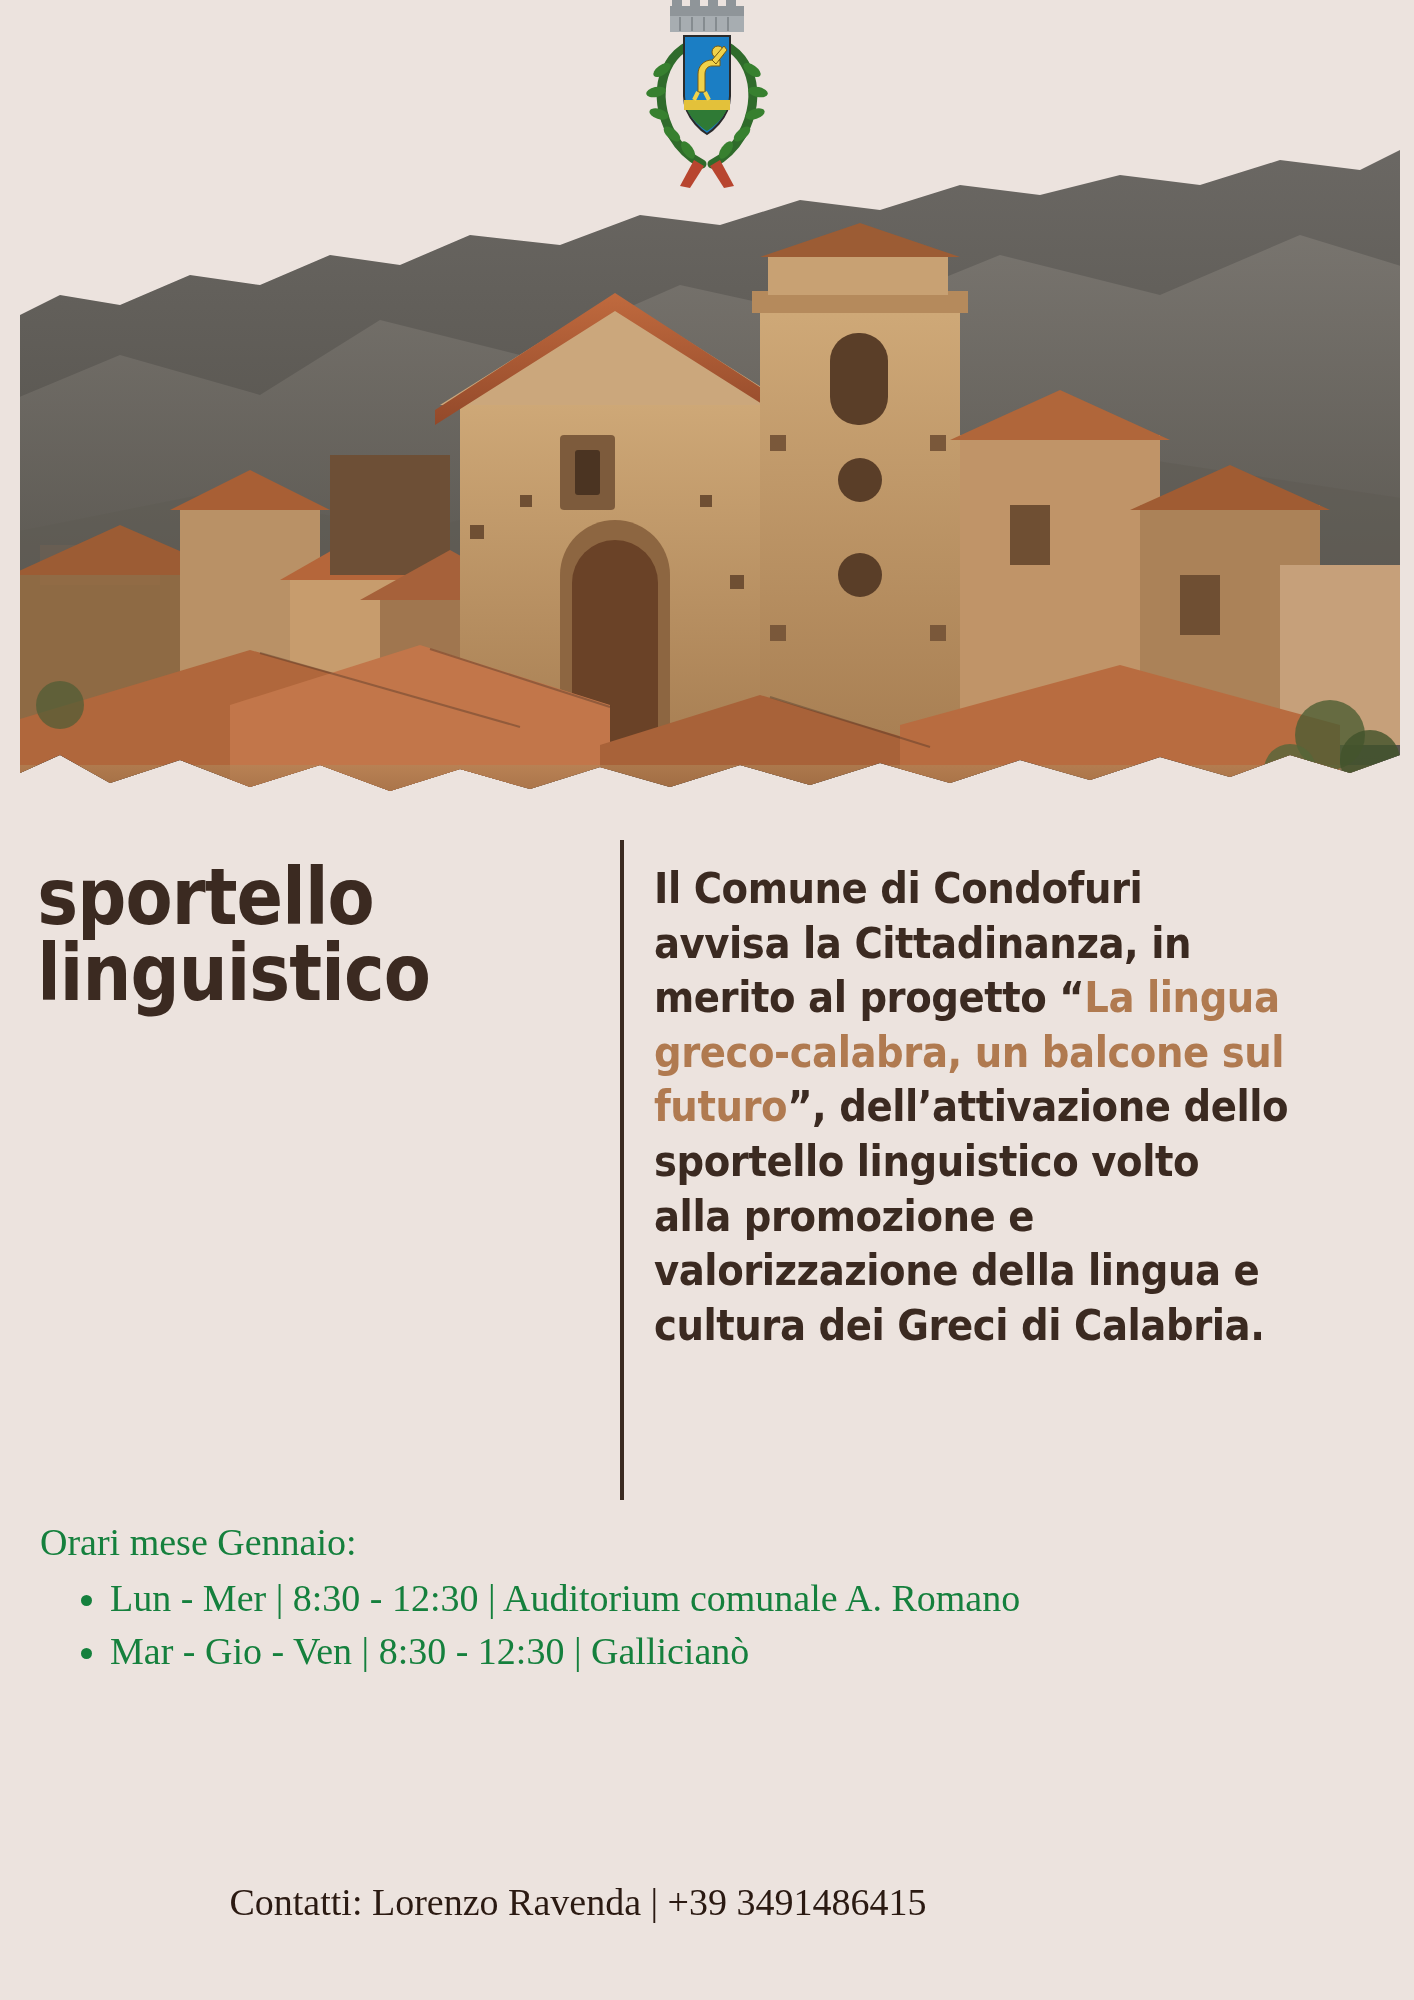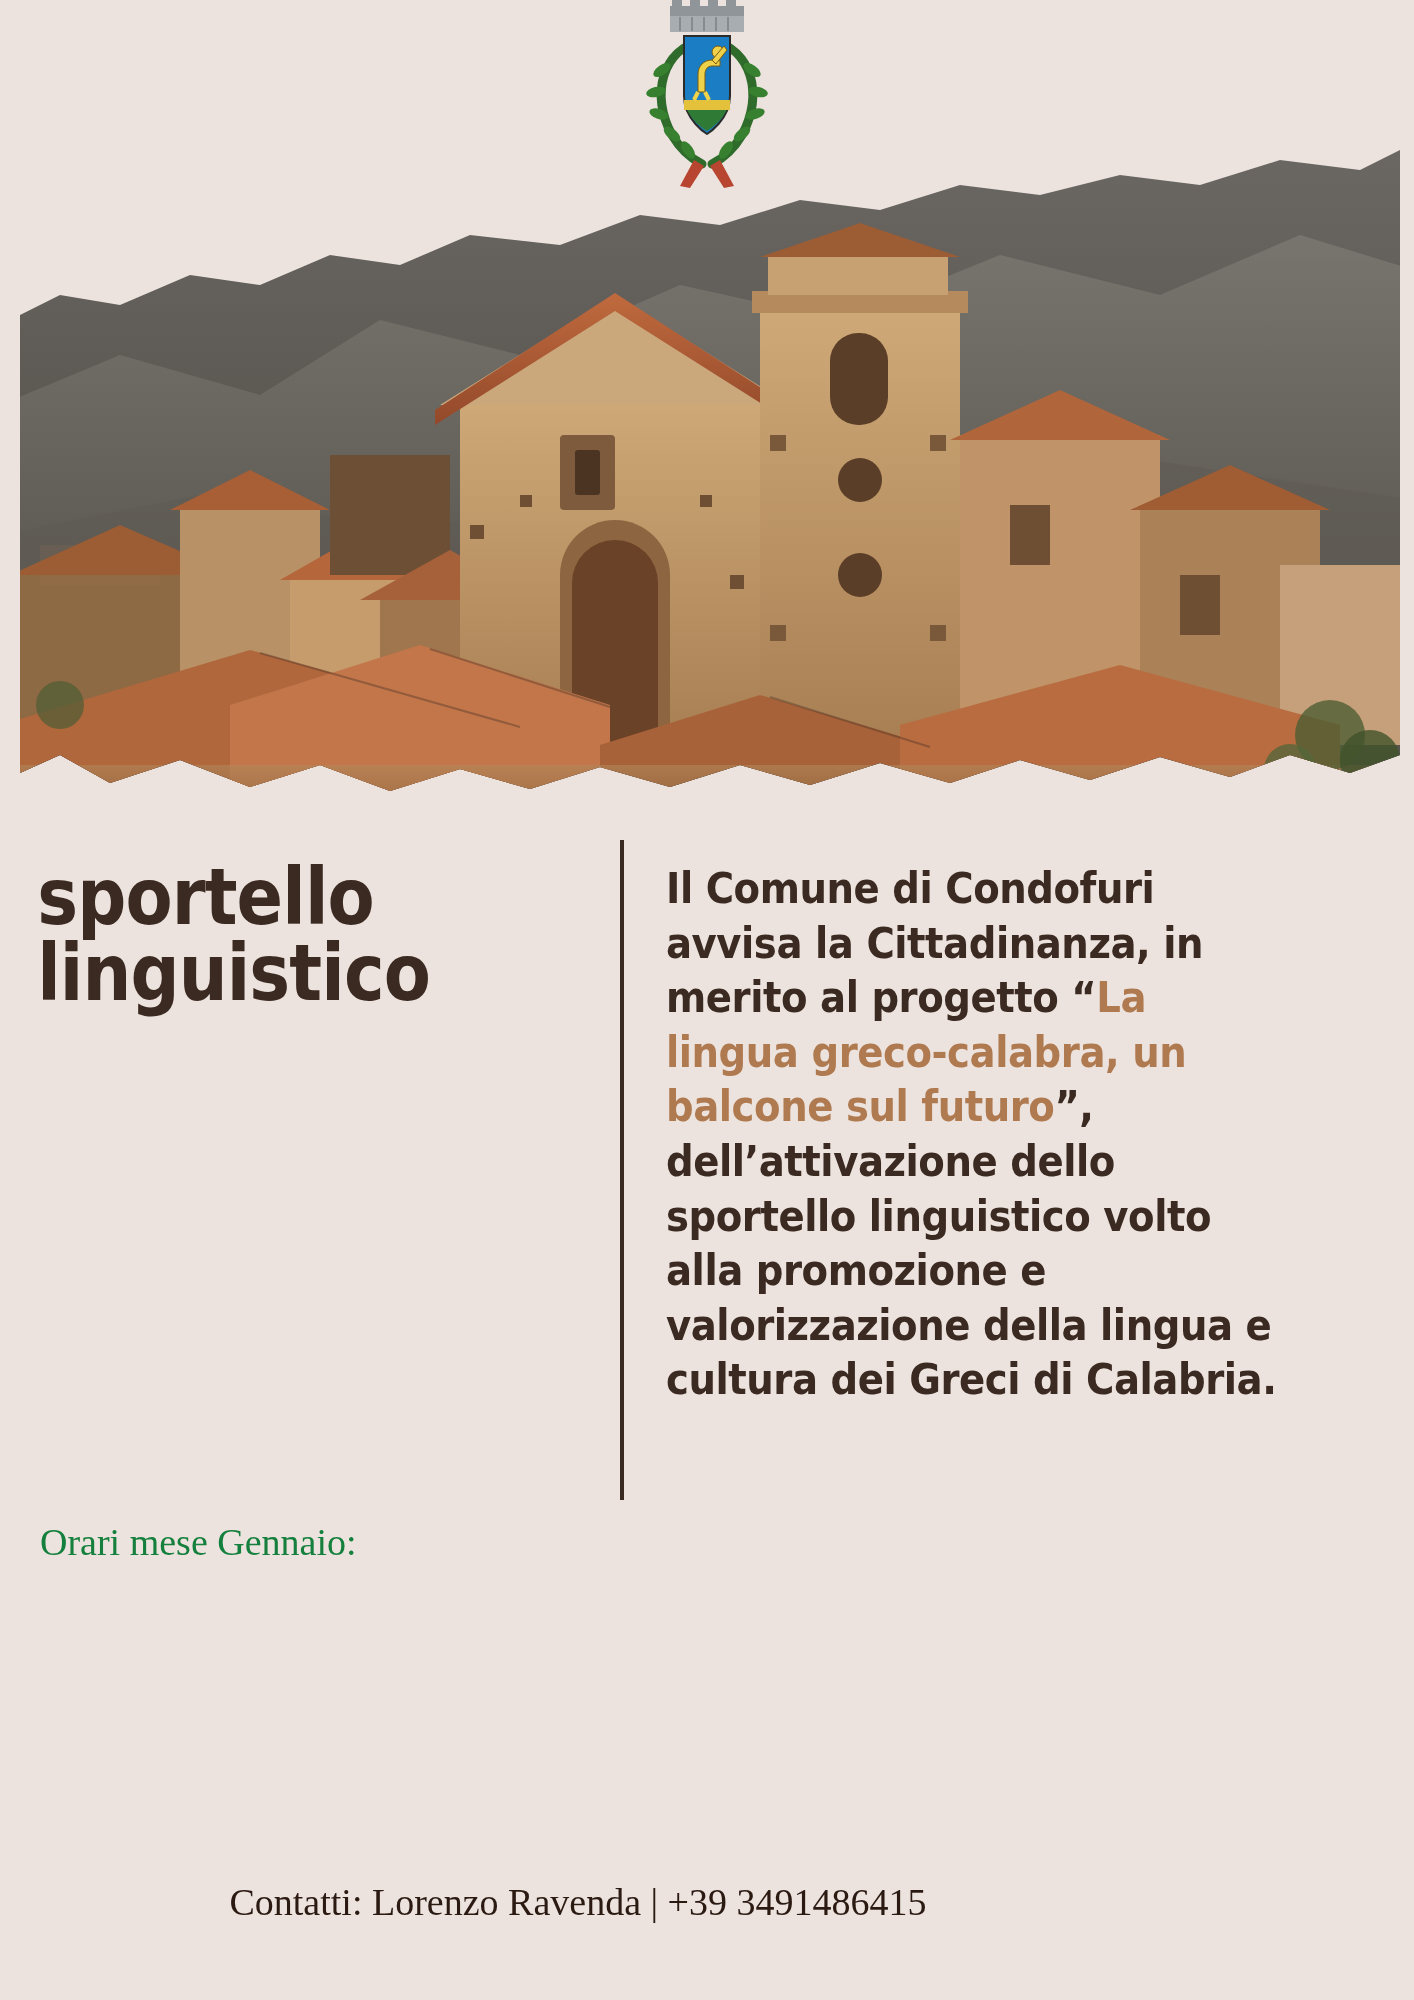--- a/index.html
+++ b/index.html
@@ -77,21 +77,20 @@
   .vrule {
     width: 4px;
     background: #3b2a21;
     align-self: stretch;
     margin: 20px 30px 0 0;
     min-height: 660px;
   }
   .body-col {
     flex: 1;
     padding-right: 30px;
-    margin-left: 12px;
   }
   .body-text {
     font-family: "DejaVu Sans", sans-serif;
     font-weight: bold;
     font-size: 42px;
     line-height: 1.30;
     color: #3b2a21;
     letter-spacing: -0.5px;
     transform: scaleX(0.92);
     transform-origin: left top;
@@ -302,15 +301,19 @@
     </div>
     <div class="vrule"></div>
     <div class="body-col">
       <p class="body-text"><span>Il Comune di Condofuri avvisa la Cittadinanza, in merito al progetto “</span><span class="hl">La lingua greco-calabra, un balcone sul futuro</span><span>”, dell’attivazione dello sportello linguistico volto alla promozione e valorizzazione della lingua e cultura dei Greci di Calabria.</span></p>
     </div>
   </div>
 </div>
 
 <div class="hours">
   <div class="hours-title">Orari mese Gennaio:</div>
+  <ul>
+    <li>Lun - Mer | 8:30 - 12:30 | Auditorium comunale A. Romano</li>
+    <li>Mar - Gio - Ven | 8:30 - 12:30 | Gallicianò</li>
+  </ul>
 </div>
 
 <div class="contact">Contatti: Lorenzo Ravenda | +39 3491486415</div>
 
 </body></html>

